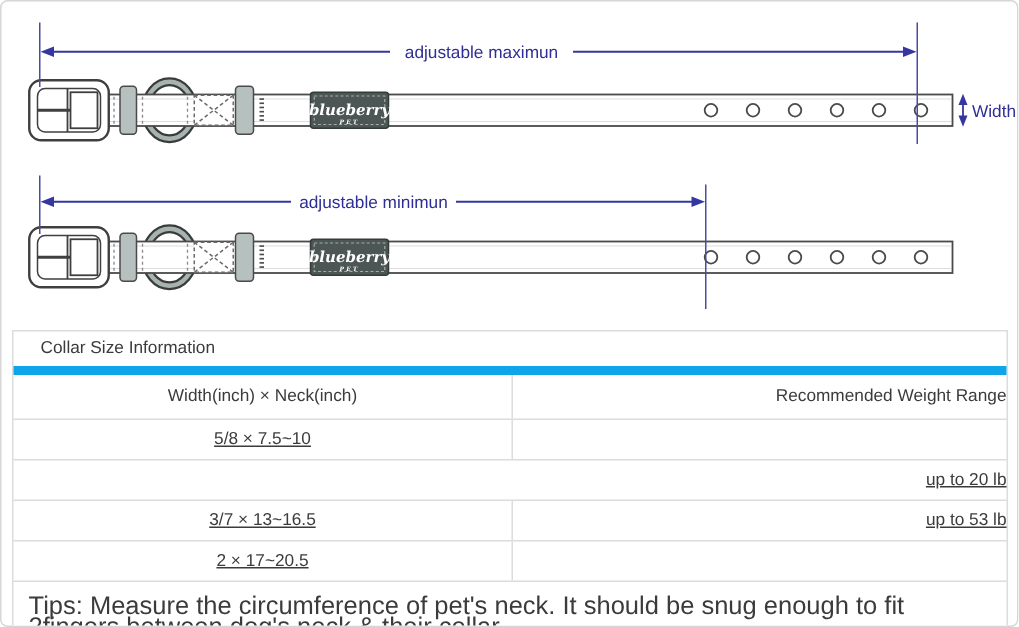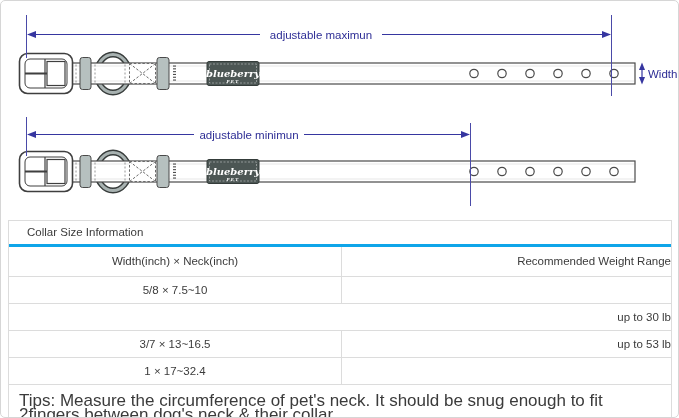--- a/index.html
+++ b/index.html
@@ -9,25 +9,25 @@
     font-family:"Liberation Sans",sans-serif;color:#3c3c3c;
   }
   #diagram-svg{position:absolute;left:0;top:0;}
   .ann-text{font-family:"Liberation Sans",sans-serif;font-size:11.5px;fill:#2e2e96;}
   .brand-text{font-family:"DejaVu Serif",serif;font-style:italic;font-weight:bold;fill:#ffffff;}
   .size-table{
     position:absolute;left:7px;top:219px;width:662px;
     border:1px solid #dcdcdc;border-bottom:none;
     font-size:11.5px;color:#3b3b3b;background:#fff;
   }
-  .t-title{height:23px;line-height:23px;padding-left:18px;border-bottom:3px solid #0ea5e9;}
+  .t-title{height:23px;line-height:23px;padding-left:18px;border-bottom:6px solid #0ea5e9;}
   .t-head,.t-row{display:flex;border-bottom:1px solid #dcdcdc;gap:24px;}
   .t-head{height:29px;}
   .t-head .cell{line-height:29px;}
-  .t-row{height:26px;}
+  .t-row{height:26px;text-decoration:underline;}
   .t-row .cell{line-height:26px;}
   .cell{text-align:center;}
   .cell.c1{width:333px;border-right:1px solid #dcdcdc;box-sizing:border-box;}
   .cell.c2{flex:1;text-align:right;}
   .t-tips{padding:9px 6px 6px 10px;font-size:17px;line-height:14px;border-bottom:1px solid #dcdcdc;}
 </style>
 </head>
 <body>
 
 <div id="stage">
@@ -129,25 +129,25 @@
   <div class="size-table">
     <div class="t-title">Collar Size Information</div>
     <div class="t-head">
       <div class="cell c1">Width(inch) × Neck(inch)</div>
       <div class="cell c2">Recommended Weight Range</div>
     </div>
     <div class="t-row">
       <div class="cell c1">5/8 × 7.5~10</div>
     </div>
     <div class="t-row">
-      <div class="cell c2">up to 30 lb</div>
+      <div class="cell c2">up to 20 lb</div>
     </div>
     <div class="t-row">
       <div class="cell c1">3/7 × 13~16.5</div>
       <div class="cell c2">up to 53 lb</div>
     </div>
     <div class="t-row">
-      <div class="cell c1">1 × 17~32.4</div>
+      <div class="cell c1">2 × 17~20.5</div>
     </div>
     <div class="t-tips">Tips: Measure the circumference of pet's neck. It should be snug enough to fit 2fingers between dog's neck &amp; their collar.</div>
   </div>
 
 </div>
 
 </body></html>

